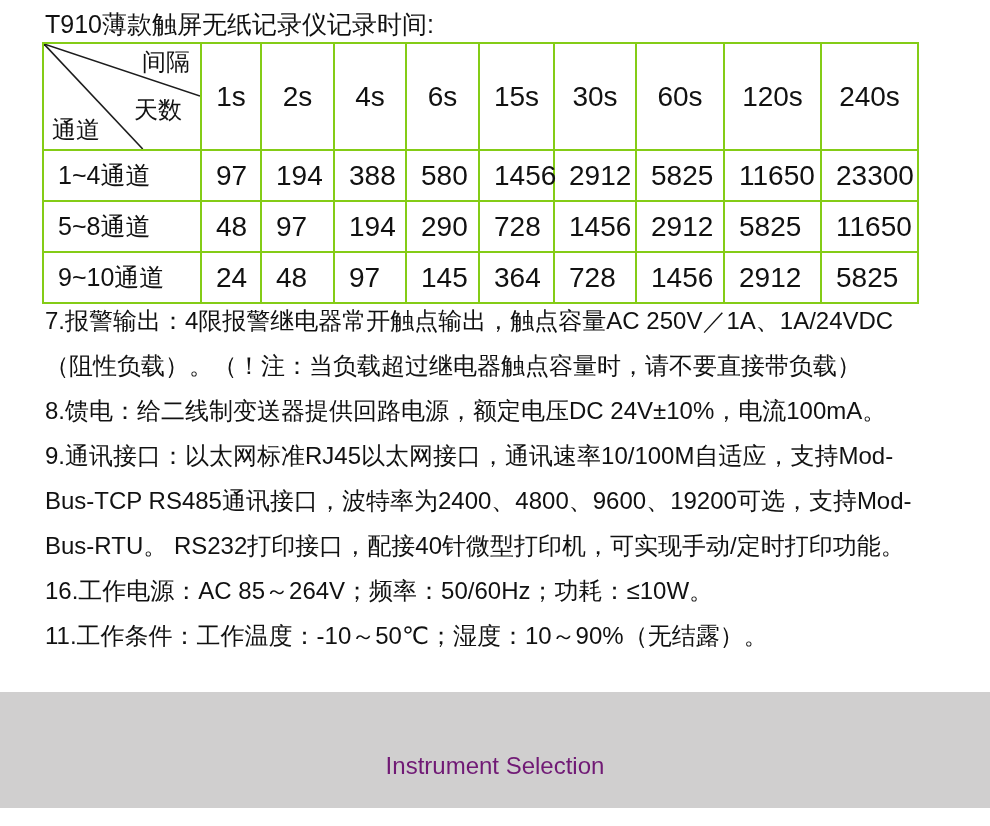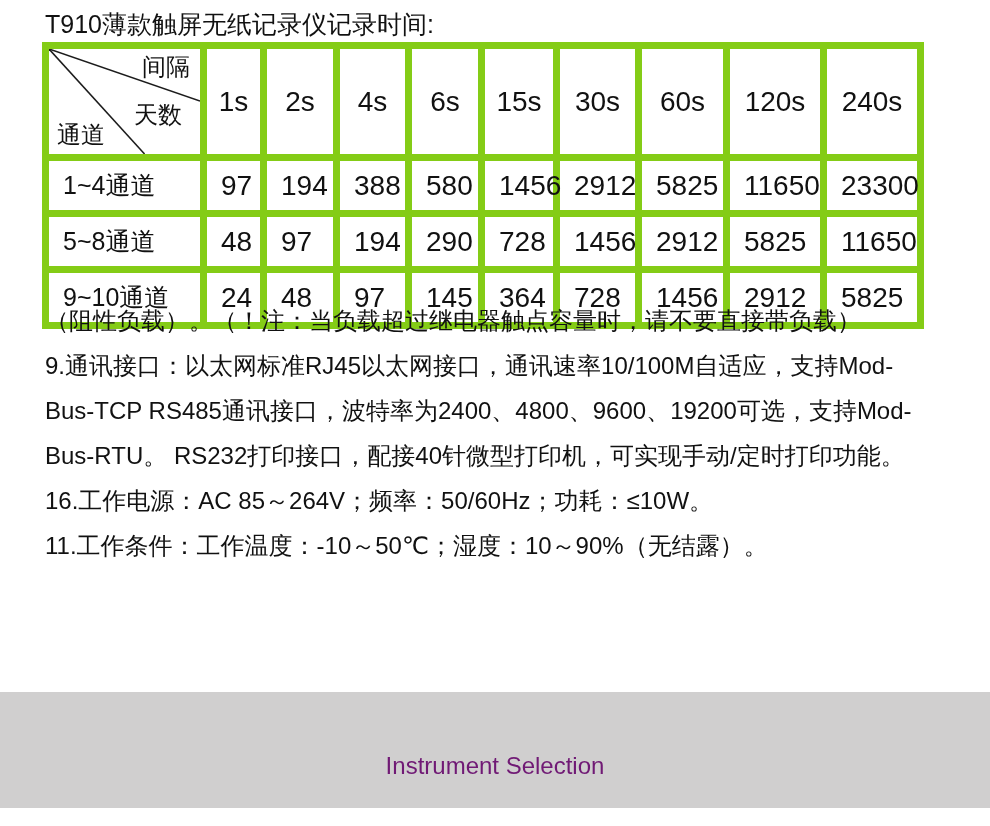--- a/index.html
+++ b/index.html
@@ -10,21 +10,21 @@
   }
   .doc-title{
     position:absolute;left:45px;top:8px;font-size:25px;font-weight:normal;
     white-space:nowrap;
   }
   table.rec-table{
     position:absolute;left:42px;top:42px;width:875px;
     border-collapse:collapse;table-layout:fixed;
   }
   table.rec-table td,table.rec-table th{
-    border:7px solid #84cc16;font-size:28px;font-weight:normal;
+    border:2px solid #84cc16;font-size:28px;font-weight:normal;
     padding:0;vertical-align:middle;
   }
   table.rec-table tr.head th{height:105px;text-align:center;}
   table.rec-table tr.datarow td{height:49px;text-align:left;padding-left:14px;}
   table.rec-table td.rowlabel{font-size:25px;padding-left:10px;text-align:left;border-radius:7px;}
   td.corner{position:relative;height:105px;}
   td.corner svg{position:absolute;left:0;top:0;width:100%;height:100%;display:block;}
   td.corner .clabel{position:absolute;font-size:24px;line-height:1;white-space:nowrap;}
   .c-tr{top:6px;right:10px;}
   .c-mid{top:54px;right:18px;}
@@ -118,21 +118,23 @@
     <td>364</td>
     <td>728</td>
     <td>1456</td>
     <td>2912</td>
     <td>5825</td>
   </tr>
 </tbody>
   </table>
 
 <div class="specs">
+  <div class="spec-line">7.报警输出：4限报警继电器常开触点输出，触点容量AC 250V／1A、1A/24VDC</div>
   <div class="spec-line">（阻性负载）。（！注：当负载超过继电器触点容量时，请不要直接带负载）</div>
+  <div class="spec-line">8.馈电：给二线制变送器提供回路电源，额定电压DC 24V±10%，电流100mA。</div>
   <div class="spec-line">9.通讯接口：以太网标准RJ45以太网接口，通讯速率10/100M自适应，支持Mod-</div>
   <div class="spec-line">Bus-TCP RS485通讯接口，波特率为2400、4800、9600、19200可选，支持Mod-</div>
   <div class="spec-line">Bus-RTU。 RS232打印接口，配接40针微型打印机，可实现手动/定时打印功能。</div>
   <div class="spec-line">16.工作电源：AC 85～264V；频率：50/60Hz；功耗：≤10W。</div>
   <div class="spec-line">11.工作条件：工作温度：-10～50℃；湿度：10～90%（无结露）。</div>
 </div>
 
 <div class="banner" style="background: rgb(208, 207, 207);">
   <div class="banner-subtitle">Instrument Selection</div>
 </div>

